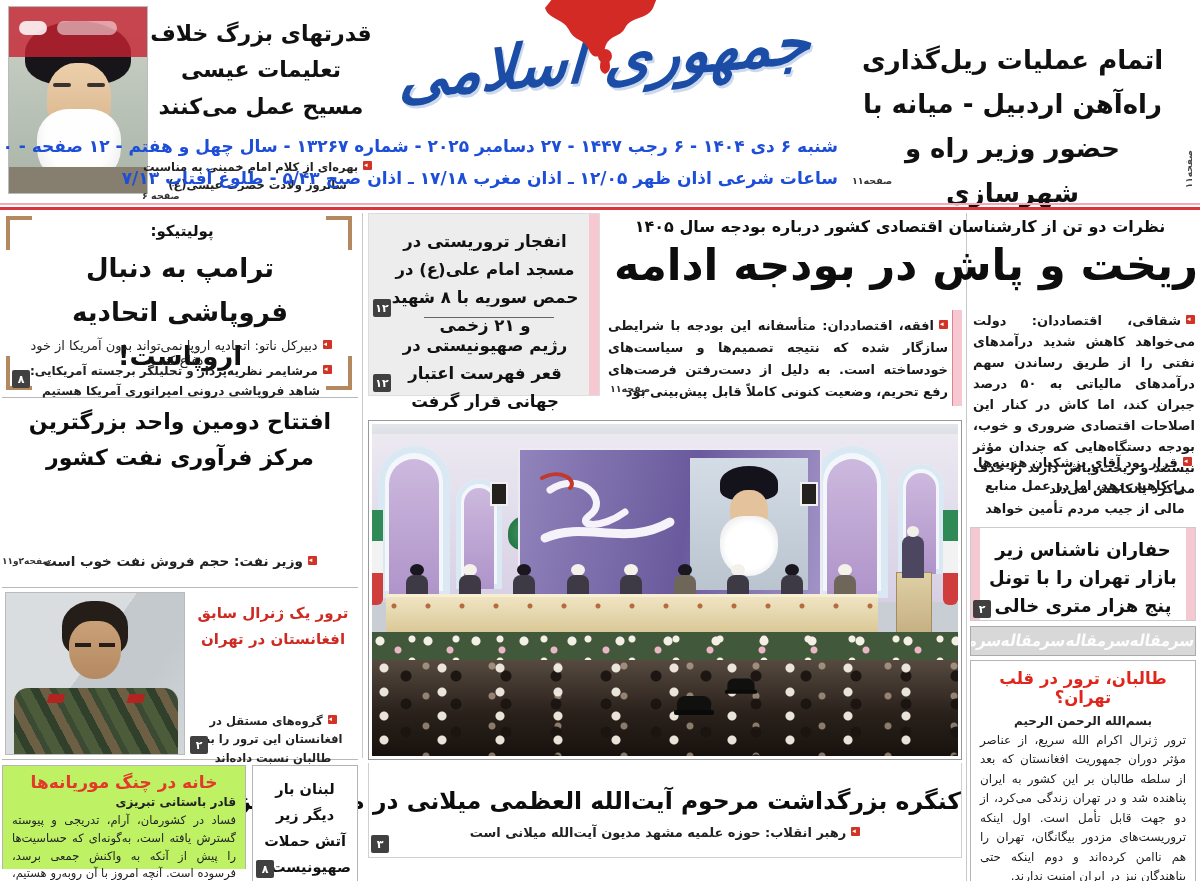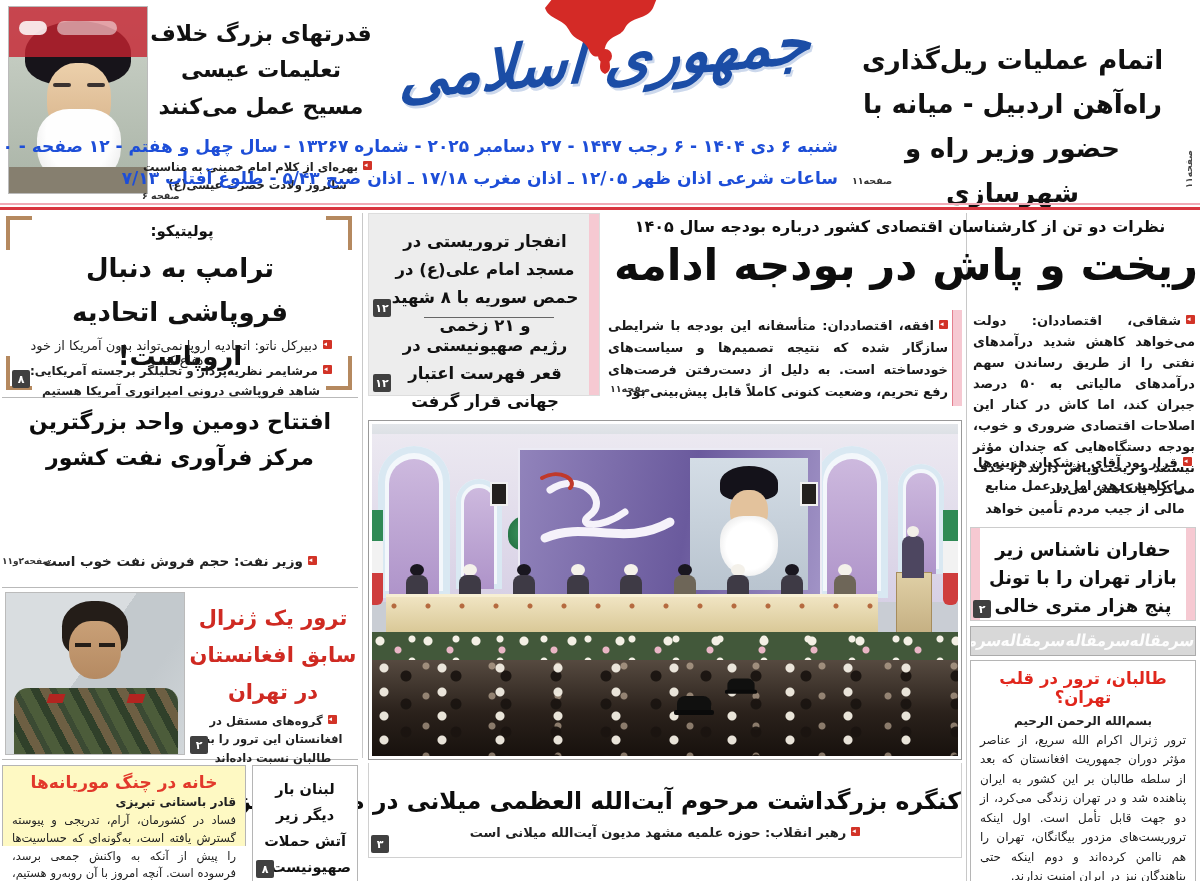--- a/index.html
+++ b/index.html
@@ -151,23 +151,23 @@
   .oil-b { left:40px; top:553px; width:280px; font-size:13.5px; font-weight:bold; color:#222; text-align:center; }
   .oil-page { left:2px; top:556px; font-size:9px; font-weight:bold; color:#333; }
   .gen-photo { left:5px; top:592px; width:180px; height:163px; overflow:hidden; border:1px solid #bbb;
     background:linear-gradient(125deg,#d9dde0 0 45%,#c3c9cd 45% 70%,#d2d7da); }
   .gp-hair { position:absolute; top:8px; left:56px; width:66px; height:56px; background:#241d18; border-radius:45% 45% 35% 35%; }
   .gp-face { position:absolute; top:28px; left:63px; width:52px; height:58px; background:linear-gradient(#c9a077,#b58a62); border-radius:42% 42% 48% 48%; }
   .gp-brow { position:absolute; top:22px; width:16px; height:4px; background:#241d18; }
   .gp-body { position:absolute; bottom:0; left:8px; width:164px; height:66px; border-radius:14px 14px 0 0;
     background:repeating-linear-gradient(62deg,#4c5c3a 0 11px,#30402a 11px 19px,#6d5f43 19px 28px,#3b4a33 28px 34px); }
   .gp-collar { position:absolute; width:16px; height:9px; background:#b32420; transform:skewX(-18deg); }
-  .gen-head { left:188px; top:600px; width:170px; font-size:21px; font-weight:bold; color:#cf2a22; text-align:center; line-height:1.75; }
+  .gen-head { left:188px; top:600px; width:170px; font-size:15px; font-weight:bold; color:#cf2a22; text-align:center; line-height:1.75; }
   .gen-b { left:186px; top:712px; width:174px; font-size:11.5px; font-weight:bold; color:#222; text-align:center; line-height:1.6; }
-  .termite-box { left:2px; top:765px; width:244px; height:81px; border:1px solid #b5b5b5; border-bottom:none; background:#fef9c3; padding:6px 9px 0; }
+  .termite-box { left:2px; top:765px; width:244px; height:104px; border:1px solid #b5b5b5; border-bottom:none; background:#bef264; padding:6px 9px 0; }
   .ter-title { color:#e2392b; font-size:17px; font-weight:bold; text-align:center; margin-bottom:3px; }
   .ter-byline { font-size:12px; font-weight:bold; color:#222; margin-bottom:3px; }
   .ter-body { font-size:11.5px; color:#222; line-height:1.55; text-align:justify; }
   .leb-box { left:252px; top:765px; width:106px; height:116px; border:1px solid #b5b5b5; border-bottom:none; background:#fff; }
   .leb-head { position:absolute; top:10px; left:6px; right:6px; font-size:14.5px; font-weight:bold; color:#111; text-align:center; line-height:1.8; }
 </style>
 </head>
 <body>
 
 <div class="page">

